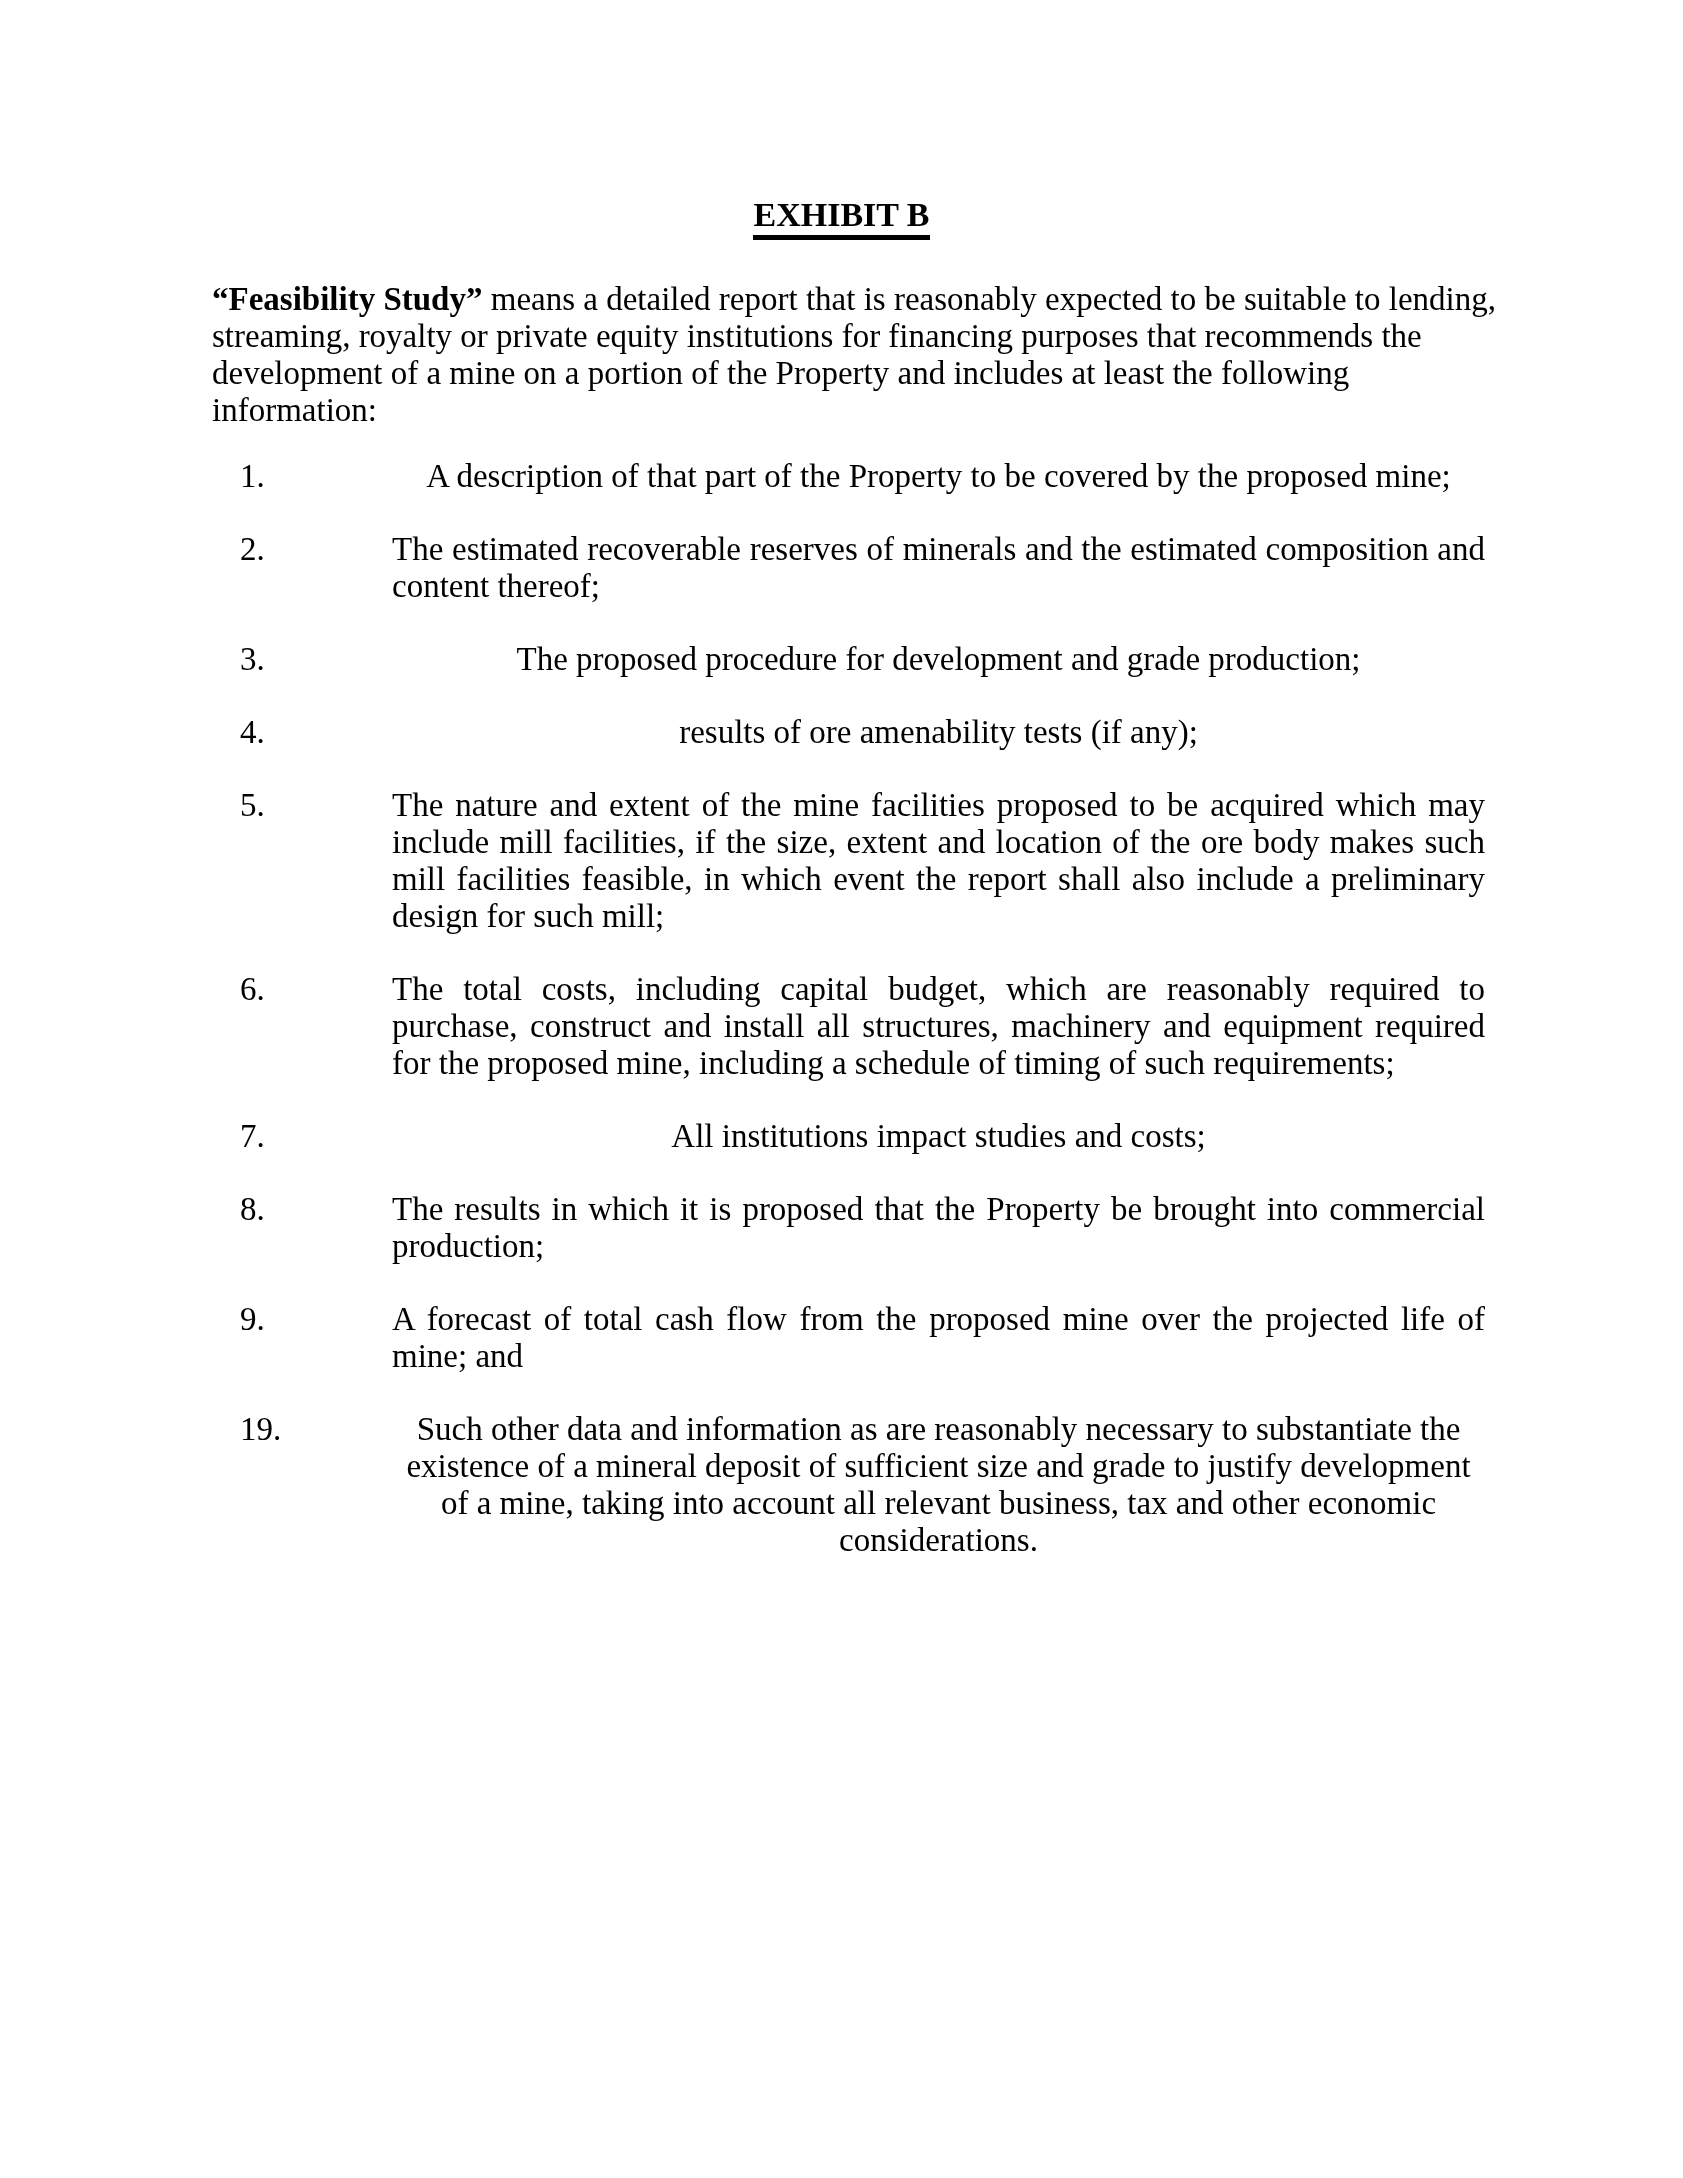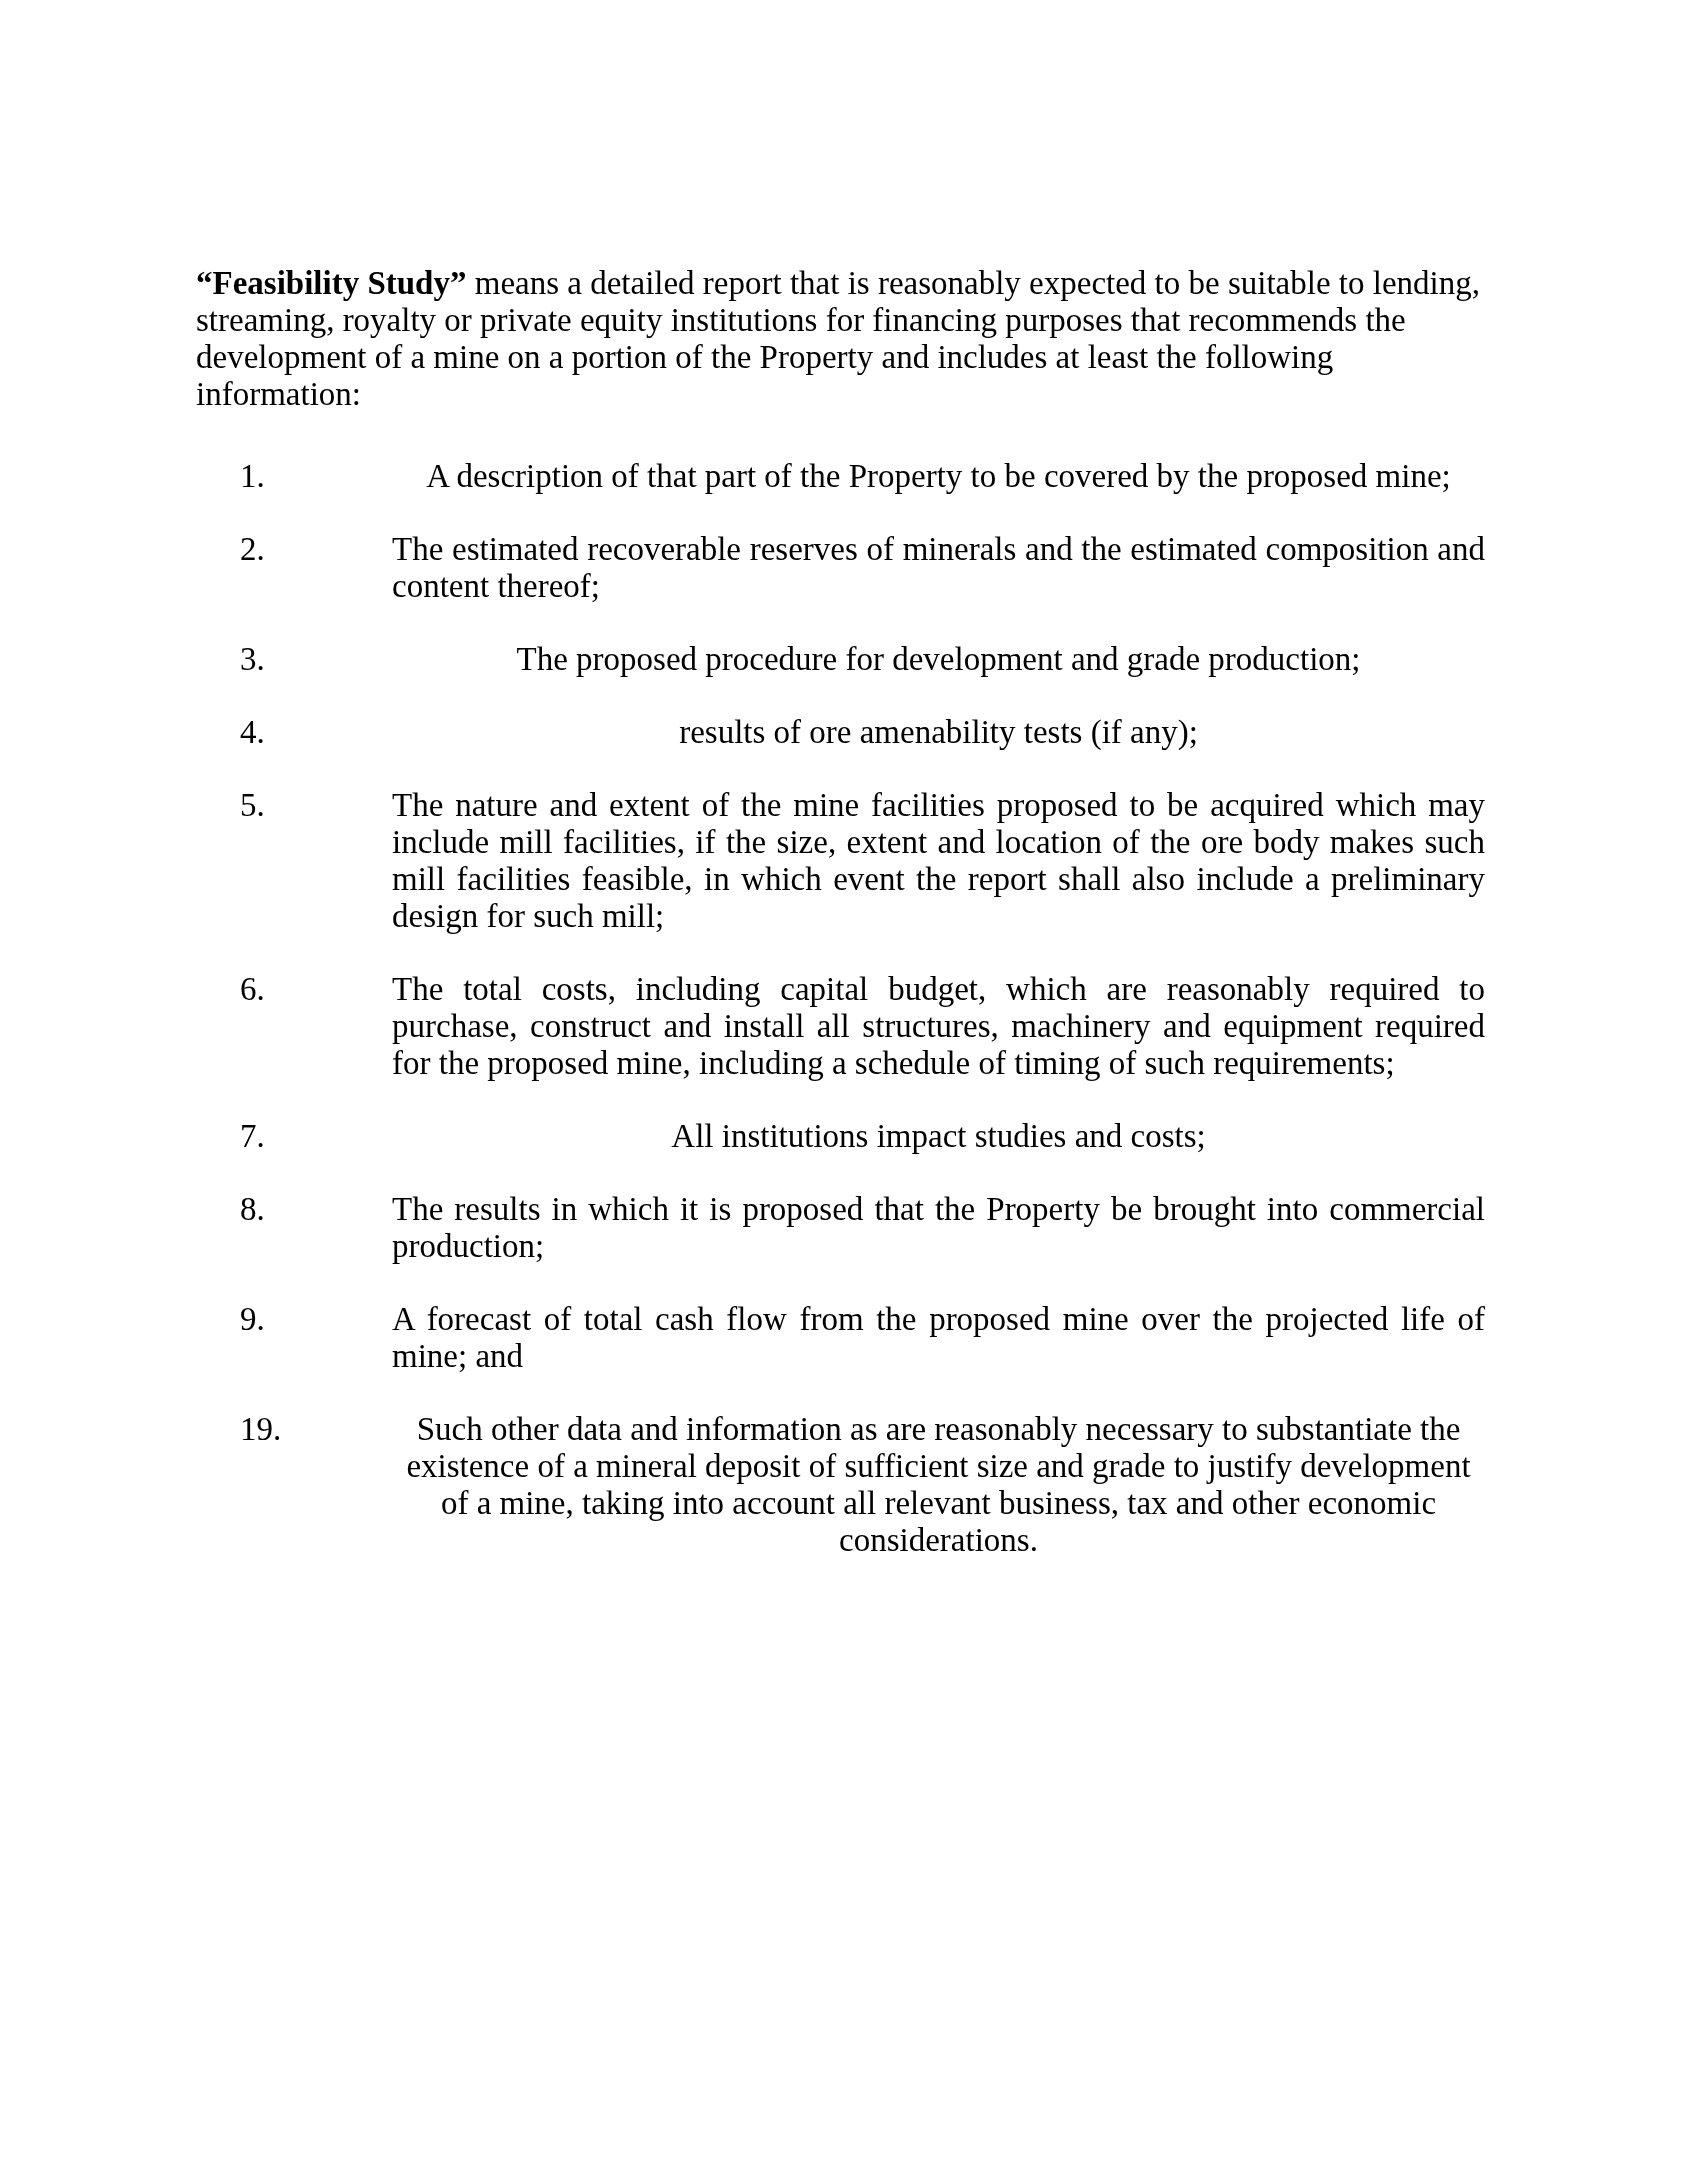--- a/index.html
+++ b/index.html
@@ -32,21 +32,21 @@
   .title-text {
     display: inline-block;
     border-bottom: 5px solid #000000;
     padding-bottom: 3px;
   }
   .intro {
     position: absolute;
     top: 265px;
     left: 196px;
     width: 1289px;
-    margin: 0;
+    margin: 16px;
     text-align: left;
   }
   .defined-term {
     font-weight: bold;
   }
   .list {
     position: absolute;
     top: 458px;
     left: 392px;
     width: 1093px;
@@ -70,20 +70,21 @@
   }
   .item.justified .text {
     text-align: justify;
   }
 </style>
 </head>
 <body>
 
 <div class="page">
 
+  <h1 class="title"><span class="title-text">EXHIBIT B</span></h1>
 
   <p class="intro"><span class="defined-term"><span>“</span><span>Feasibility Study</span><span>”</span></span><span> means a detailed report that is reasonably expected to be suitable to lending, streaming, royalty or private equity institutions for financing purposes that recommends the development of a mine on a portion of the Property and includes at least the following information:</span></p>
 
   <ol class="list">
     <li class="item">
       <span class="num">1.</span>
       <span class="text">A description of that part of the Property to be covered by the proposed mine;</span>
     </li>
 
     <li class="item justified">

